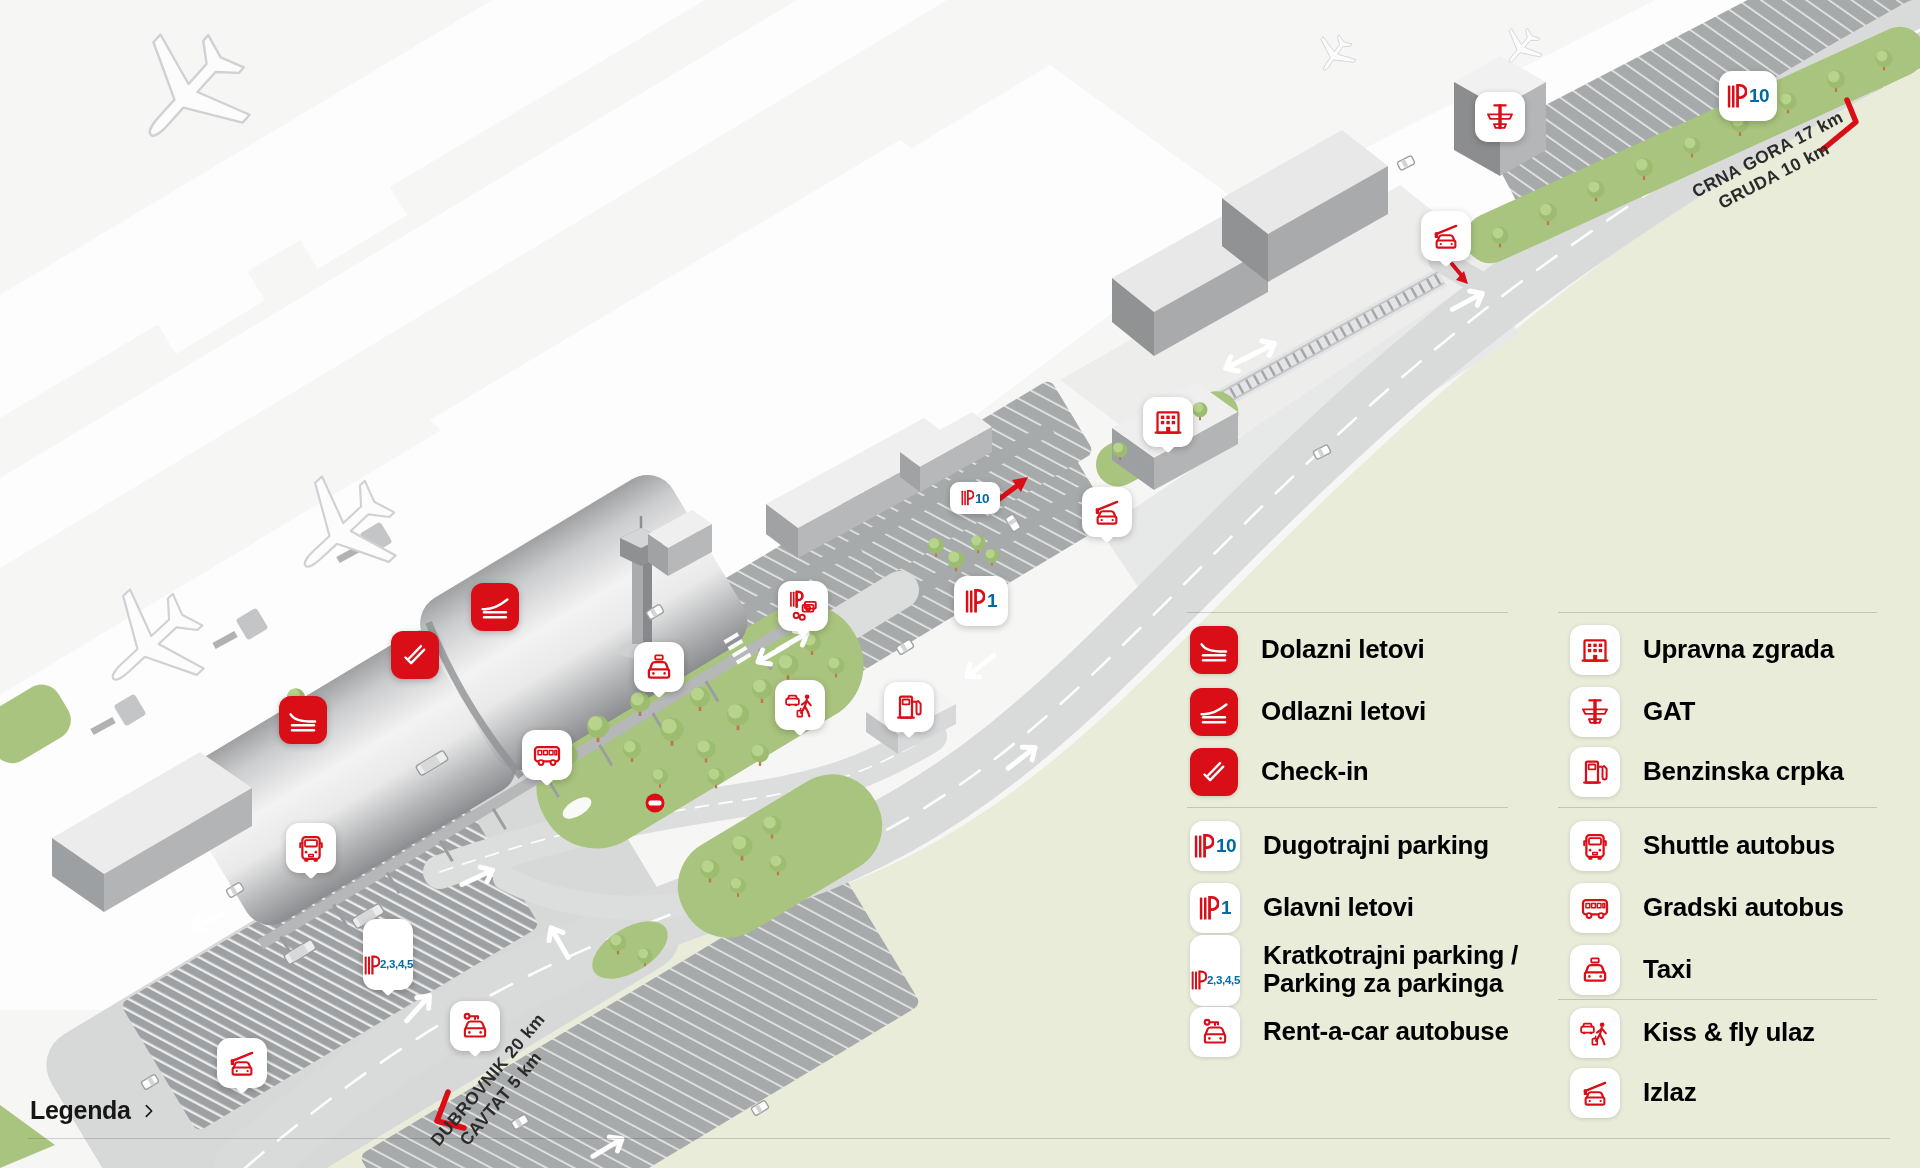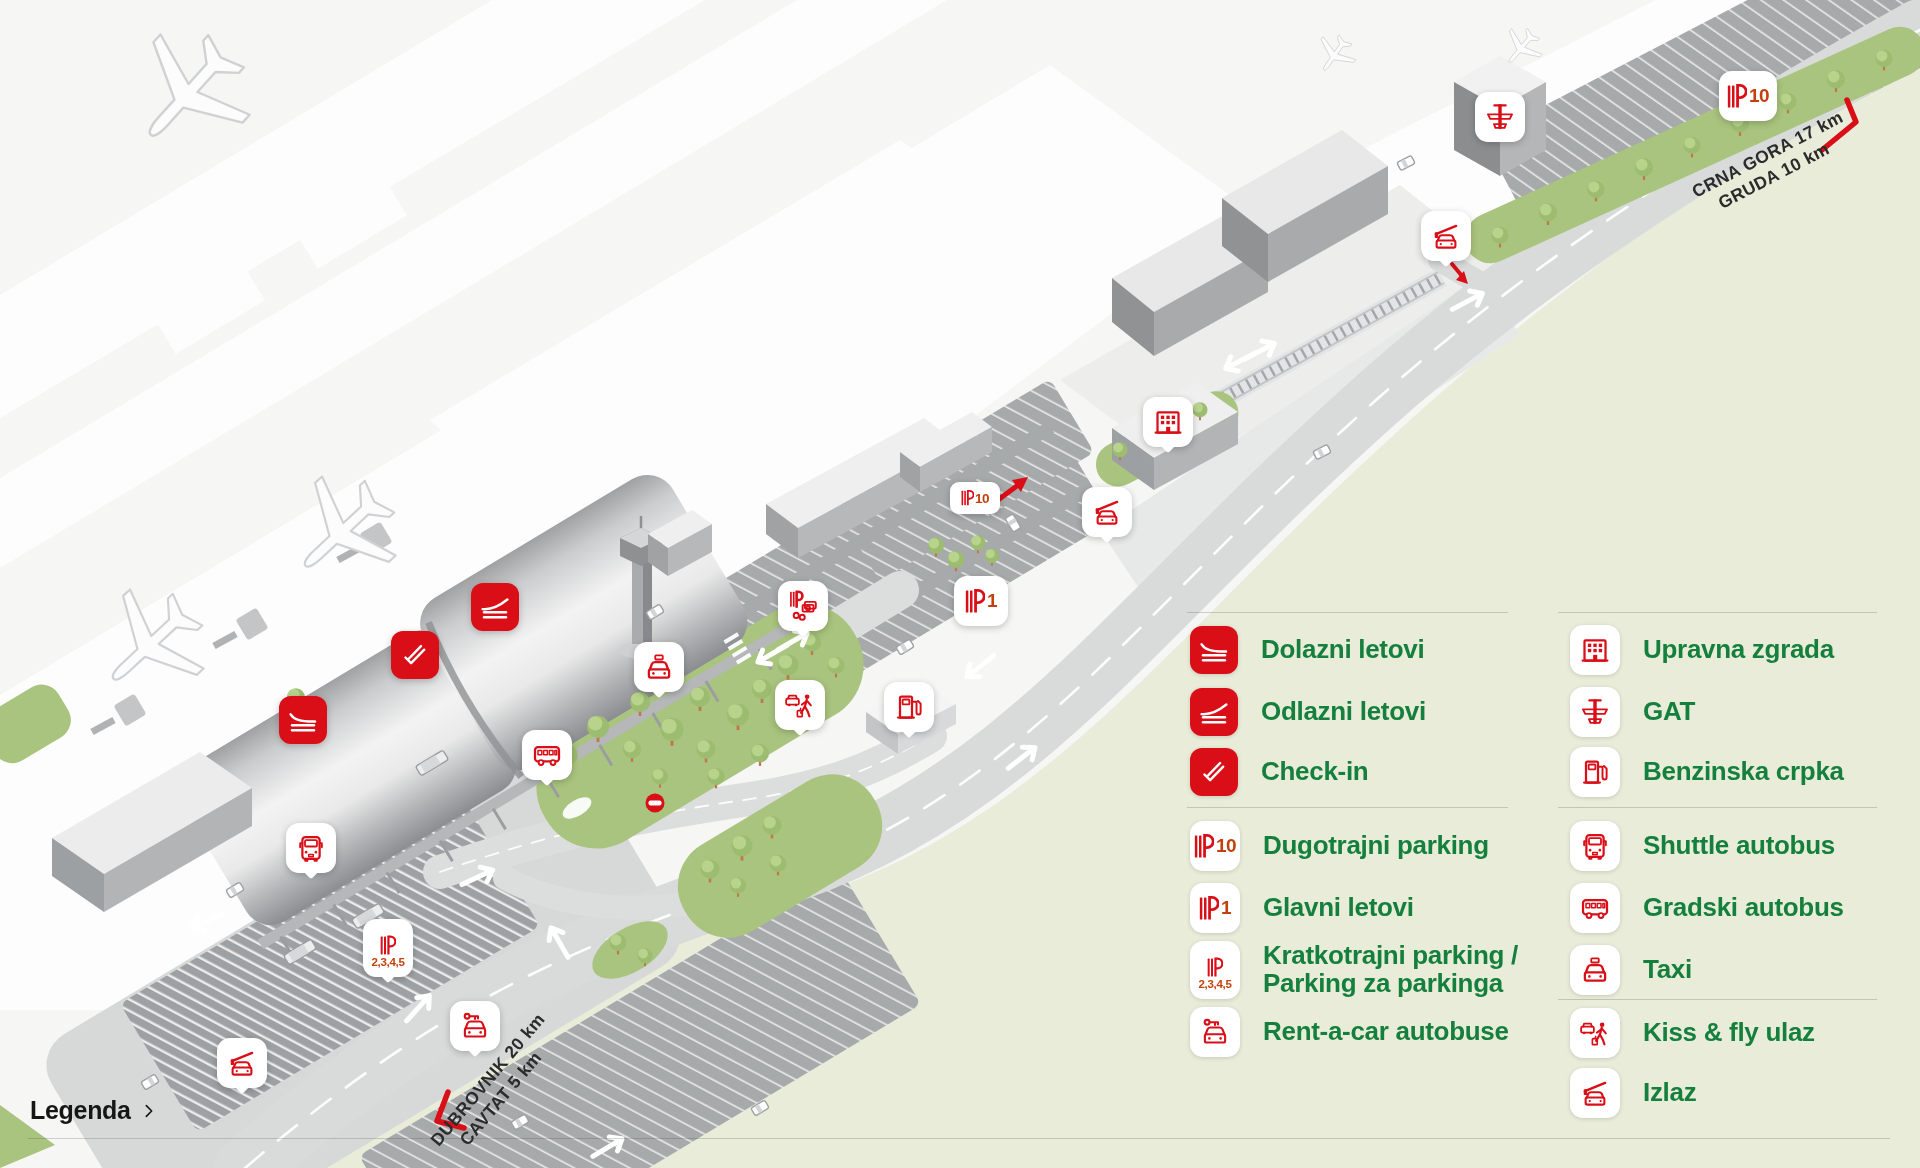--- a/index.html
+++ b/index.html
@@ -12,32 +12,32 @@
   .badge{position:absolute;width:50px;height:50px;border-radius:13px;background:#fff;
          box-shadow:0 2px 7px rgba(0,0,0,.22);display:flex;align-items:center;justify-content:center;
          color:#d90e17;z-index:5;}
   .badge.tail::after{content:"";position:absolute;left:50%;bottom:-4px;width:10px;height:10px;
          background:#fff;transform:translateX(-50%) rotate(45deg);border-radius:2px;z-index:-1;}
   .badge.red{background:#d90e17;color:#fff;width:48px;height:48px;border-radius:12px;}
   .badge > svg{width:36px;height:36px;display:block;}
   .badge.red > svg{width:34px;height:34px;}
   .pbadge{gap:2px;}
   .pbadge .plogo{width:20px;height:27px;}
-  .pnum{font-weight:800;font-size:19px;color:#c2410c;letter-spacing:-0.5px;font-style:normal;}
-  .pbadge.col{flex-direction:column;gap:0;padding-top:8px;}
+  .pnum{font-weight:800;font-size:19px;color:#0369a1;letter-spacing:-0.5px;font-style:normal;}
+  .pbadge.col{flex-direction:row;gap:0;padding-top:21px;justify-content:flex-end;}
   .pbadge.col .plogo{width:16px;height:21px;}
   .pbadge.col .pnum{font-size:11.5px;letter-spacing:-0.3px;line-height:1.2;}
   .pill{width:50px;height:32px;border-radius:9px;gap:1px;}
   .pill .plogo{width:13px;height:18px;}
   .pill .pnum{font-size:13.5px;}
 
   
   .lrow{position:absolute;display:flex;align-items:center;gap:23px;height:50px;z-index:6;}
   .lrow .badge{position:relative;box-shadow:0 1px 4px rgba(0,0,0,.15);}
-  .llabel{font-size:26px;font-weight:700;color:#15803d;letter-spacing:-0.3px;line-height:1.06;white-space:nowrap;}
+  .llabel{font-size:26px;font-weight:700;color:#000000;letter-spacing:-0.3px;line-height:1.06;white-space:nowrap;}
   .ldiv{position:absolute;height:1px;background:rgba(60,62,48,.22);z-index:6;}
 
   .legenda{position:absolute;left:30px;top:1096px;display:flex;align-items:center;gap:10px;
            font-size:25px;font-weight:700;color:#161616;z-index:7;cursor:pointer;letter-spacing:-0.3px;}
   .legenda svg{width:16px;height:22px;}
 </style>
 </head>
 <body>
 
 <div class="stage">

